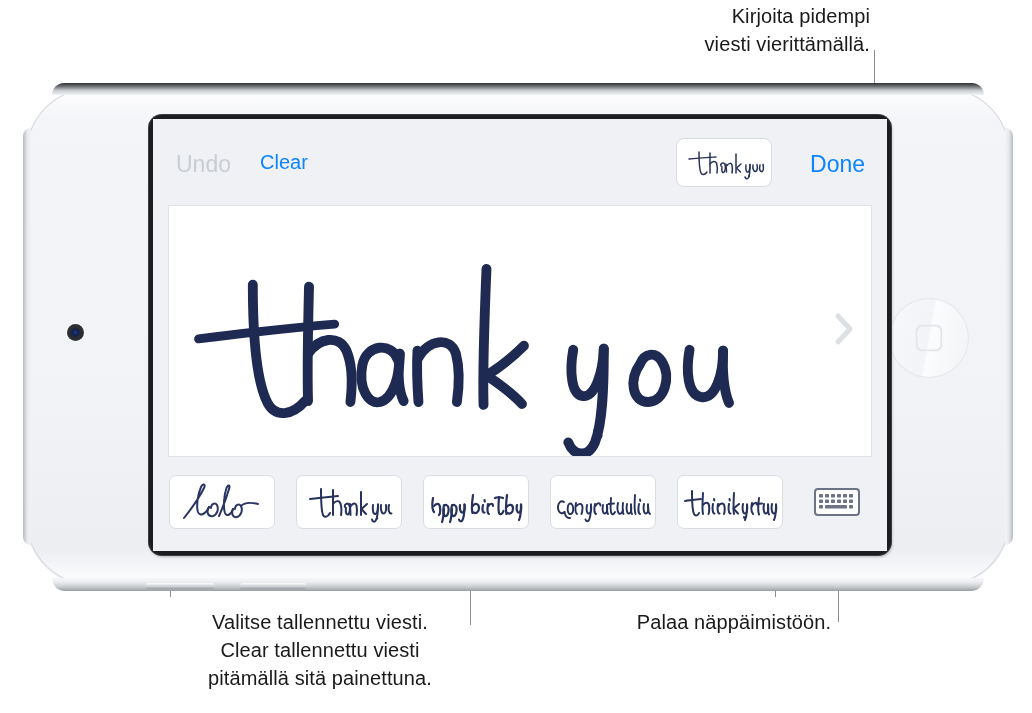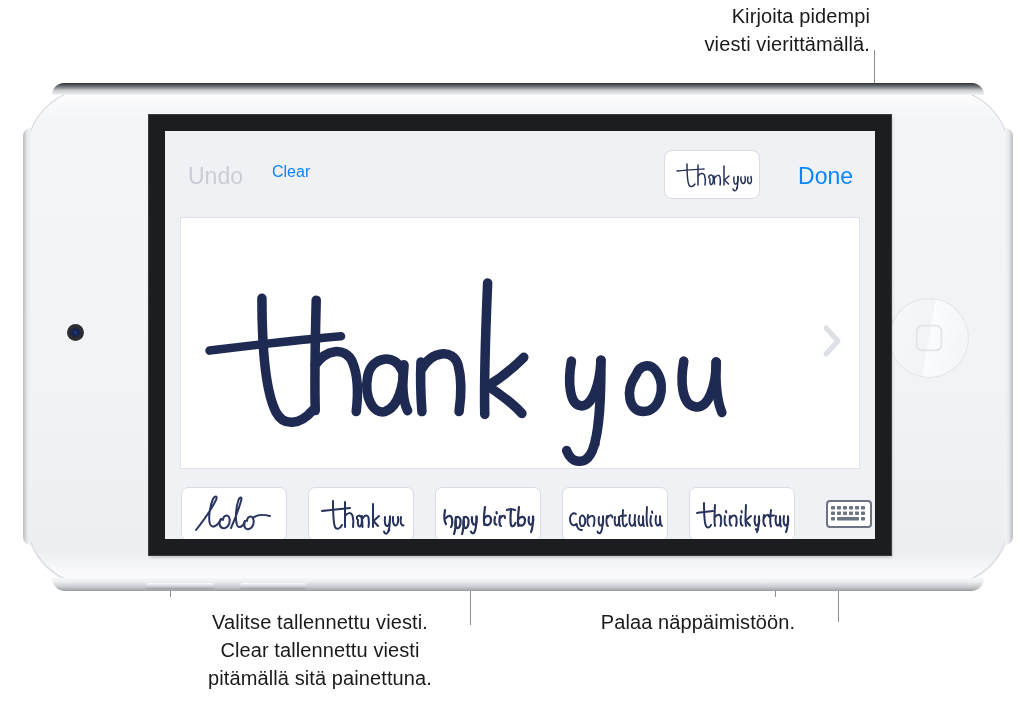--- a/index.html
+++ b/index.html
@@ -21,21 +21,21 @@
     position: absolute;
     color: #1a1a1a;
     font-size: 20px;
     line-height: 28px;
     text-align: center;
     white-space: pre-line;
     letter-spacing: 0.1px;
   }
   #callout-top-right { right: 162px; top: 2px; width: 320px; text-align: right; }
   #callout-bottom-left { left: 120px; top: 608px; width: 400px; }
-  #callout-bottom-right { left: 548px; top: 608px; width: 300px; text-align: center; }
+  #callout-bottom-right { left: 584px; top: 608px; width: 300px; text-align: center; }
 
   
   .leader {
     position: absolute;
     background: #8c8c8c;
   }
   .leader.v { width: 1px; }
   .leader.h { height: 1px; }
 
   
@@ -129,22 +129,22 @@
   #vol-down { left: 214px; width: 66px; }
 
   
   #screen-bezel {
     position: absolute;
     left: 123px;
     top: 27px;
     width: 742px;
     height: 440px;
     background: #1c1d20;
-    border-radius: 0;
-    padding: 16px;
+    border-radius: 13px;
+    padding: 4px;
     box-sizing: border-box;
     box-shadow: 0 0 0 1px #3a3c40, 1px 2px 3px rgba(0,0,0,0.25);
   }
   #screen {
     position: relative;
     width: 100%;
     height: 100%;
     background: #eff1f5;
     overflow: hidden;
   }
@@ -158,21 +158,21 @@
   }
   #btn-undo {
     position: absolute;
     left: 23px; top: 32px;
     font-size: 23px;
     color: #c9cdd4;
   }
   #btn-clear {
     position: absolute;
     left: 107px; top: 32px;
-    font-size: 16px;
+    font-size: 20px;
     color: #0a84ff;
     font-weight: 500;
   }
   #btn-done {
     position: absolute;
     right: 22px; top: 32px;
     font-size: 23px;
     color: #0a84ff;
     font-weight: 500;
     margin-left: 44px;

